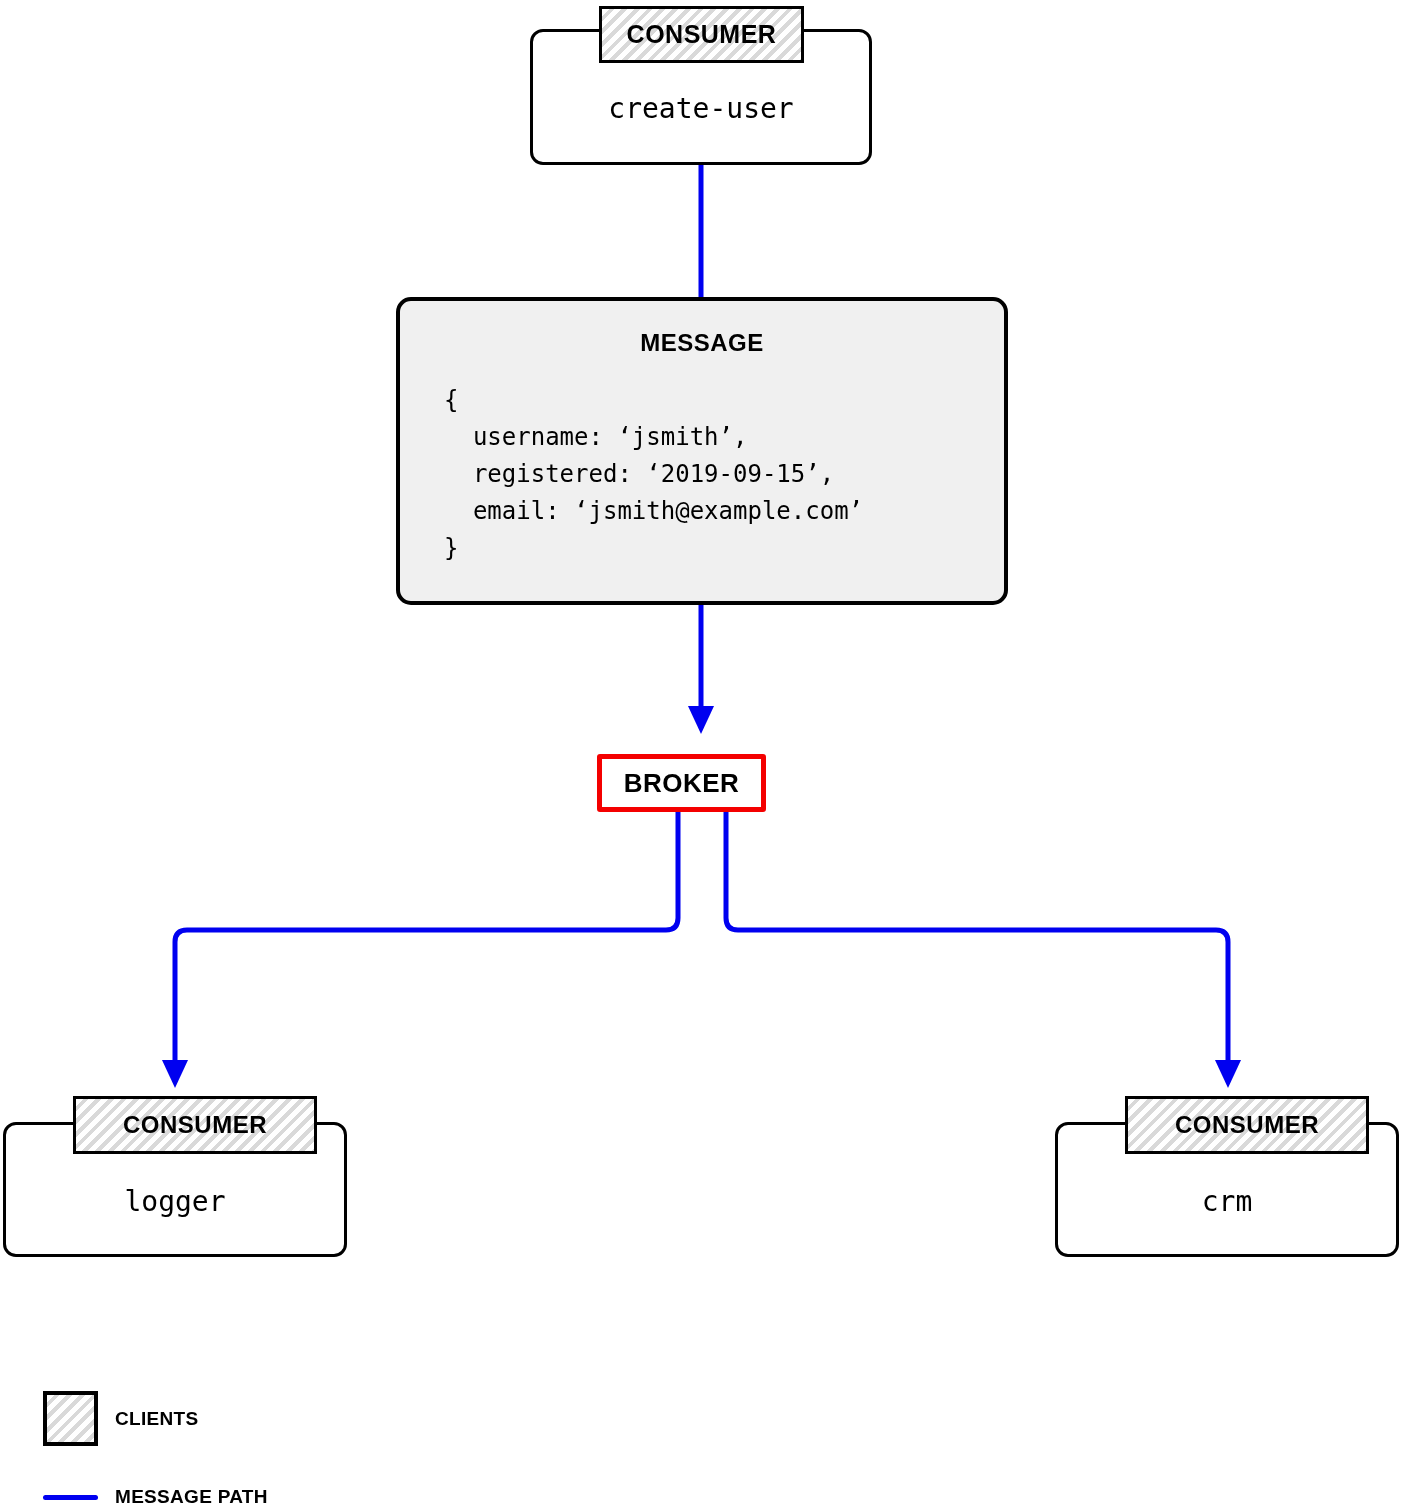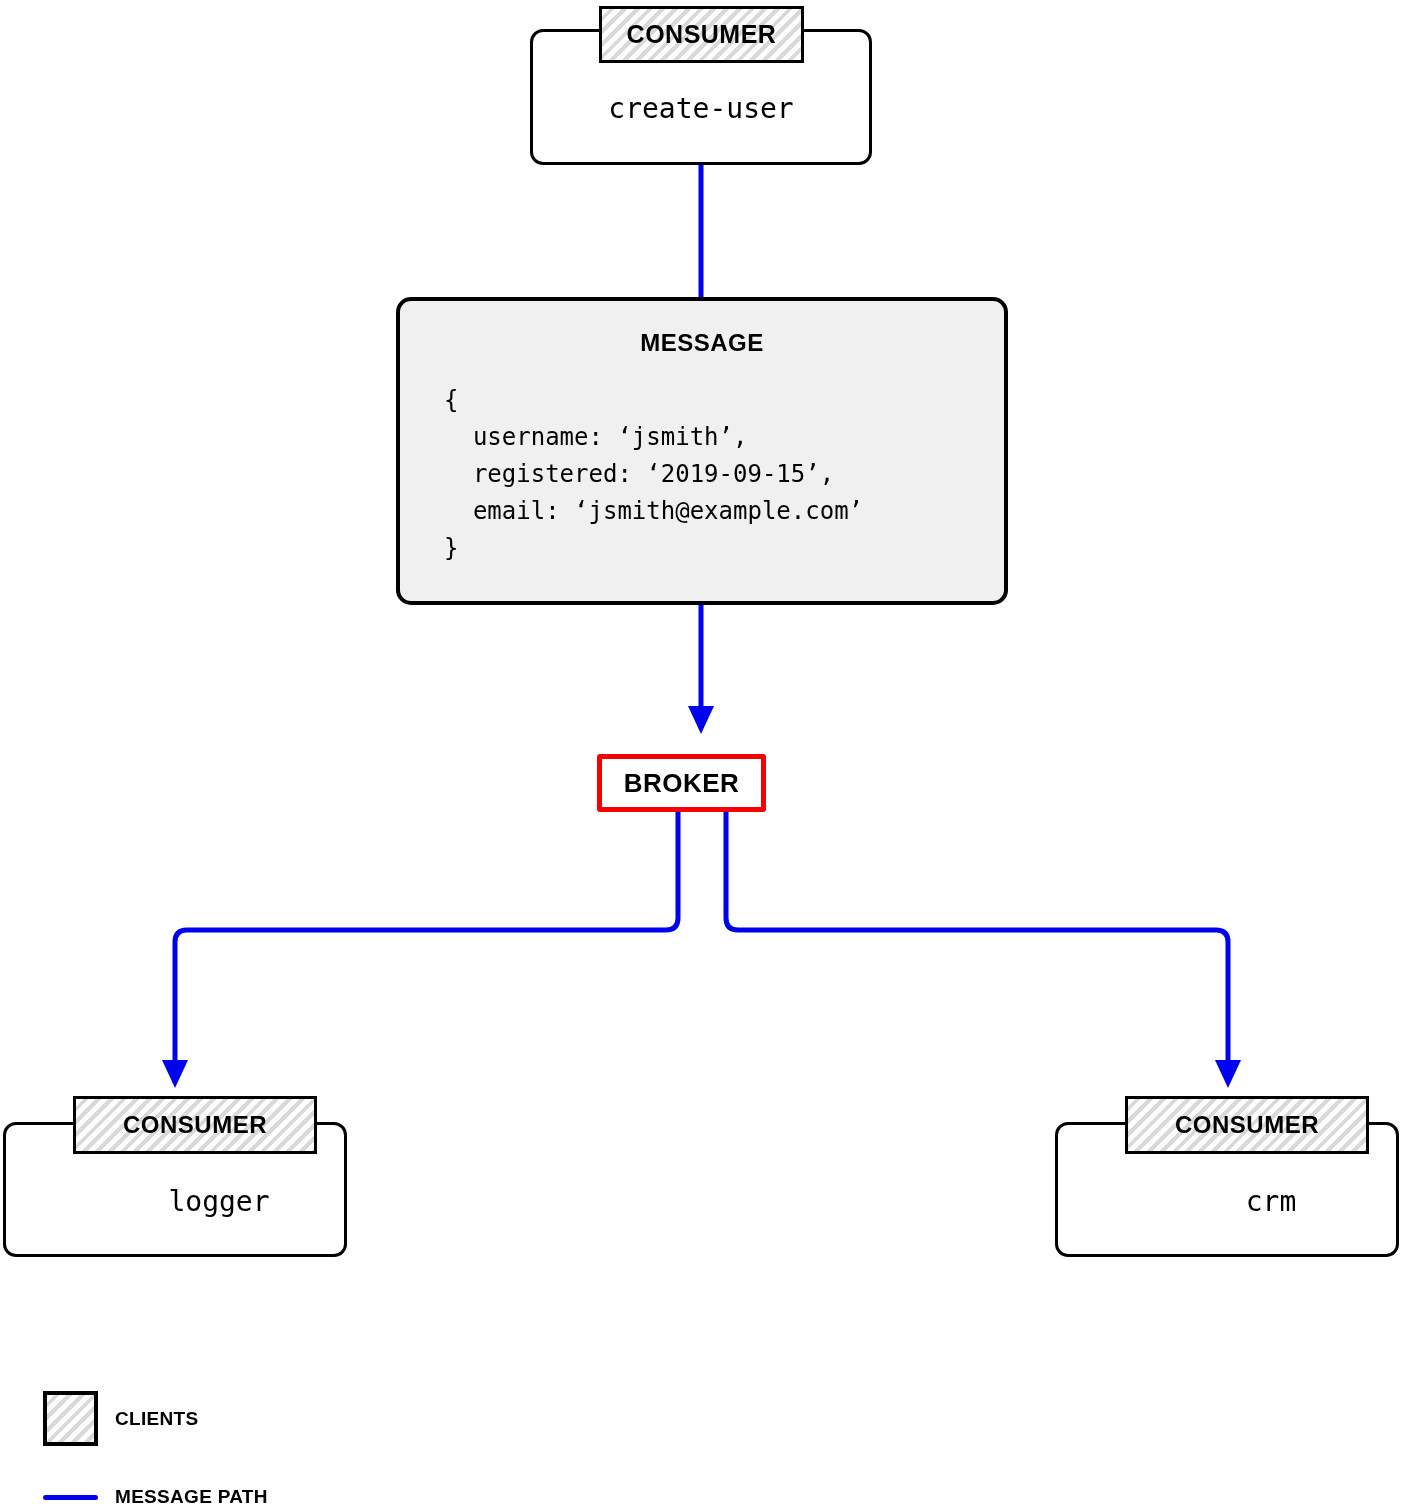--- a/index.html
+++ b/index.html
@@ -70,21 +70,21 @@
   .broker{
     left:597px;top:738px;width:169px;height:58px;
     border:5px solid var(--broker-red);border-radius:3px;margin-top:16px;
   }
   .broker .node-body{font-weight:700;font-size:26px;letter-spacing:0.5px;}
   
   .consumer{width:344px;height:135px;top:1122px;}
   .consumer-left{left:3px;}
   .consumer-right{left:1055px;}
   .consumer .tag{left:calc(50% - 102px);top:-29px;width:244px;height:58px;font-size:24px;}
-  .consumer .node-body{padding-top:24px;margin-left:44px;}
+  .consumer .node-body{padding-top:24px;}
   
   .legend-row{
     position:absolute;z-index:2;left:3px;
     display:flex;align-items:center;gap:17px;padding-left:40px;
   }
   .legend-clients{top:1391px;}
   .legend-path{top:1486px;}
   .legend-swatch{
     width:55px;height:55px;
     border:4px solid var(--ink);

